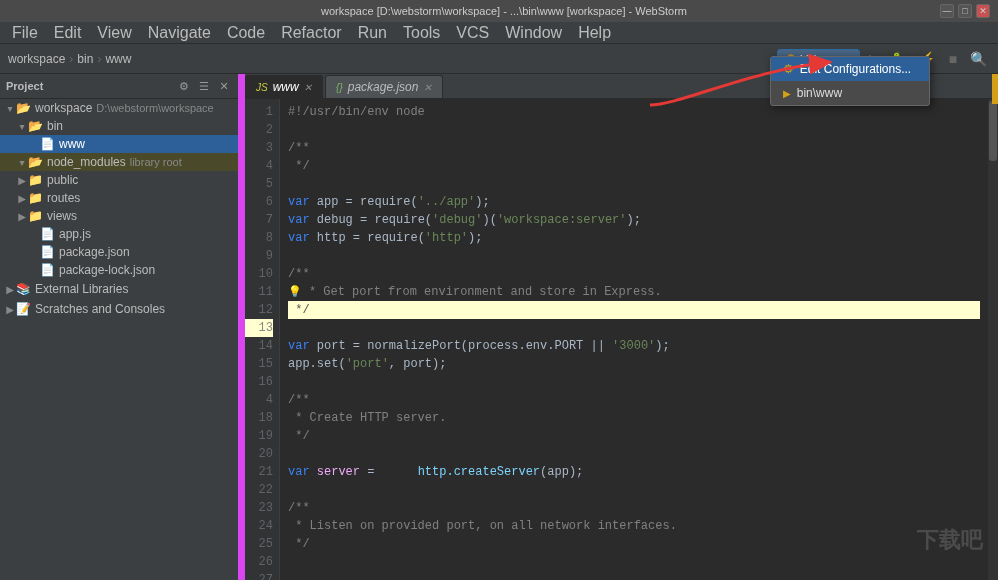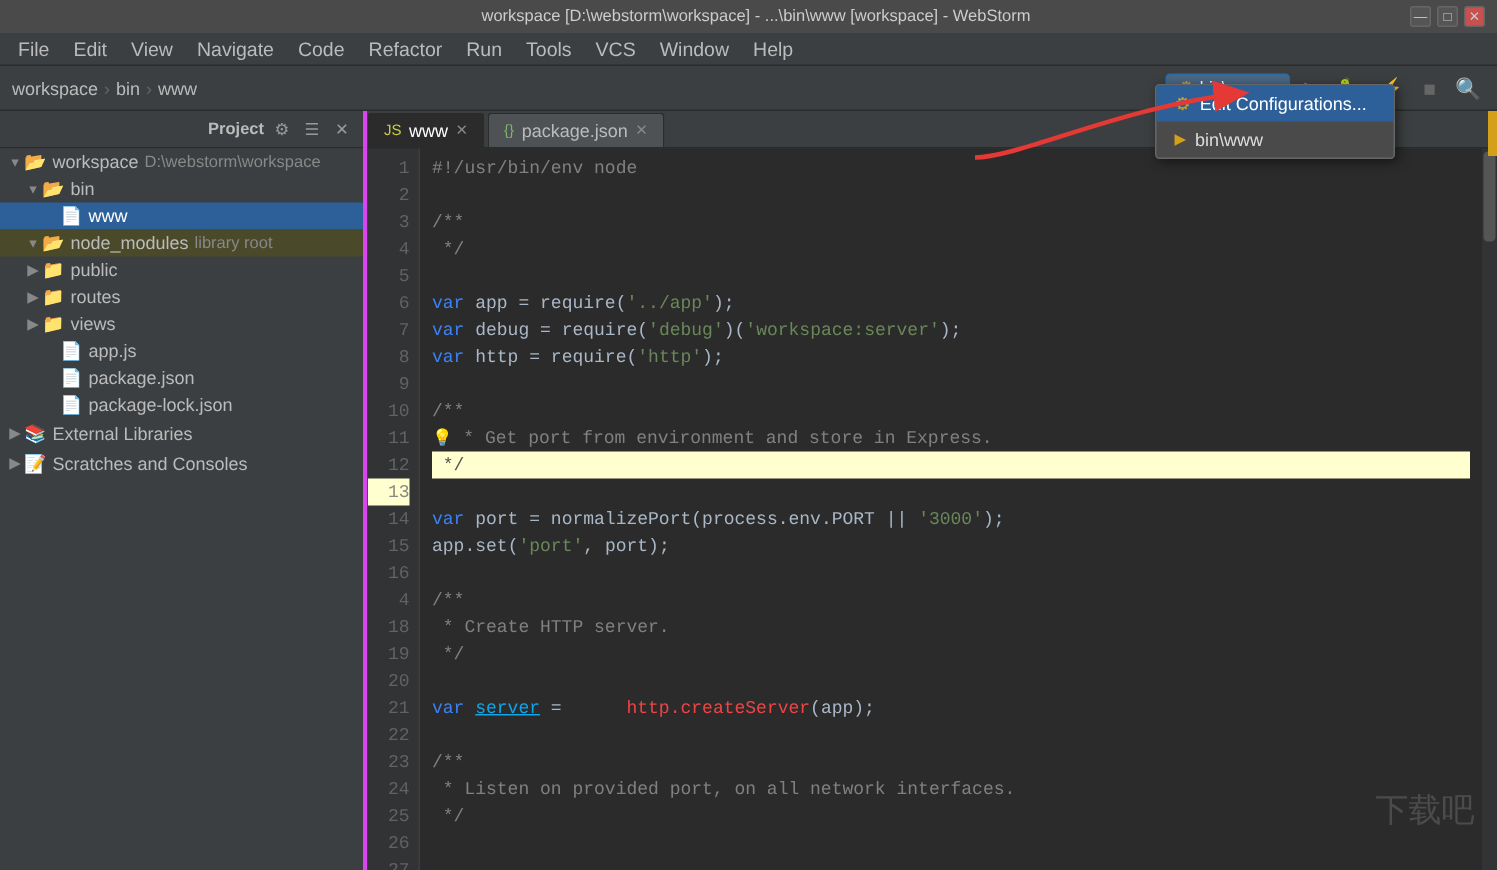--- a/index.html
+++ b/index.html
@@ -32,21 +32,21 @@
       height: 22px;
       background: #3c3f41;
       display: flex;
       align-items: center;
       padding: 0 4px;
       border-bottom: 1px solid #2b2b2b;
     }
     .menu-item {
       padding: 2px 8px;
       color: #bbb;
-      font-size: 13px;
+      font-size: 16px;
       cursor: pointer;
     }
 
     
     .toolbar {
       height: 30px;
       background: #3c3f41;
       display: flex;
       align-items: center;
       padding: 0 8px;
@@ -88,25 +88,24 @@
     
     .main-layout {
       display: flex;
       height: calc(580px - 22px - 22px - 30px);
     }
 
     
     .sidebar {
       width: 245px;
       background: #3c3f41;
-      border-right: 3px solid #d946ef;
+      border-right: 7px solid #d946ef;
       display: flex;
       flex-direction: column;
       overflow: hidden;
-      text-align: right;
     }
     .sidebar-header {
       height: 25px;
       background: #3c3f41;
       display: flex;
       align-items: center;
       padding: 0 6px;
       border-bottom: 1px solid #2b2b2b;
       gap: 4px;
     }
@@ -176,20 +175,21 @@
       font-size: 12px;
     }
 
     
     .tabs-bar {
       height: 25px;
       background: #3c3f41;
       display: flex;
       align-items: flex-end;
       border-bottom: 1px solid #2b2b2b;
+      font-style: italic;
     }
     .tab {
       height: 23px;
       padding: 0 10px;
       display: flex;
       align-items: center;
       gap: 5px;
       background: #4e5254;
       border: 1px solid #2b2b2b;
       border-bottom: none;
@@ -301,21 +301,21 @@
     }
     .dropdown-item.edit-config { background: #2d6099; color: #fff; }
 
     
     .watermark {
       position: absolute;
       bottom: 30px;
       right: 20px;
       color: rgba(200,200,200,0.3);
       font-size: 18px;
-      font-weight: normal;
+      font-weight: bold;
       pointer-events: none;
     }
 
     
     .right-stripe {
       width: 6px;
       background: #d4a017;
       position: absolute;
       right: 0;
       top: 74px;
@@ -532,21 +532,21 @@
           <div class="code-line"><span style="color:#f5c842; font-size:11px;">💡</span><span class="comment"> * Get port from environment and store in Express.</span></div>
           <div class="code-line highlighted"><span class="comment" style="color:#555;"> */</span></div>
           <div class="code-line"> </div>
           <div class="code-line"><span class="kw">var</span> <span style="color:#a9b7c6;">port</span> = <span style="color:#a9b7c6;">normalizePort</span>(<span style="color:#a9b7c6;">process.env.PORT</span> || <span class="str">'3000'</span>);</div>
           <div class="code-line"><span style="color:#a9b7c6;">app.set</span>(<span class="str">'port'</span>, <span style="color:#a9b7c6;">port</span>);</div>
           <div class="code-line"> </div>
           <div class="code-line"><span class="comment">/**</span></div>
           <div class="code-line"><span class="comment"> * Create HTTP server.</span></div>
           <div class="code-line"><span class="comment"> */</span></div>
           <div class="code-line"> </div>
-          <div class="code-line"><span class="kw">var</span> <span style="color:#0ea5e9;text-decoration:underline;">server</span> = <span style="color:#ef4444;padding-left:36px;">http.createServer</span>(<span style="color:#a9b7c6;">app</span>);</div>
+          <div class="code-line"><span class="kw">var</span> <span style="color:#f0abfc;">server</span> = <span style="color:#7dd3fc;padding-left:36px;">http.createServer</span>(<span style="color:#a9b7c6;">app</span>);</div>
           <div class="code-line"> </div>
           <div class="code-line"><span class="comment">/**</span></div>
           <div class="code-line"><span class="comment"> * Listen on provided port, on all network interfaces.</span></div>
           <div class="code-line"><span class="comment"> */</span></div>
           <div class="code-line"> </div>
 
         </div>
 
         <div class="editor-scrollbar">
           <div class="editor-scrollbar-thumb"></div>

